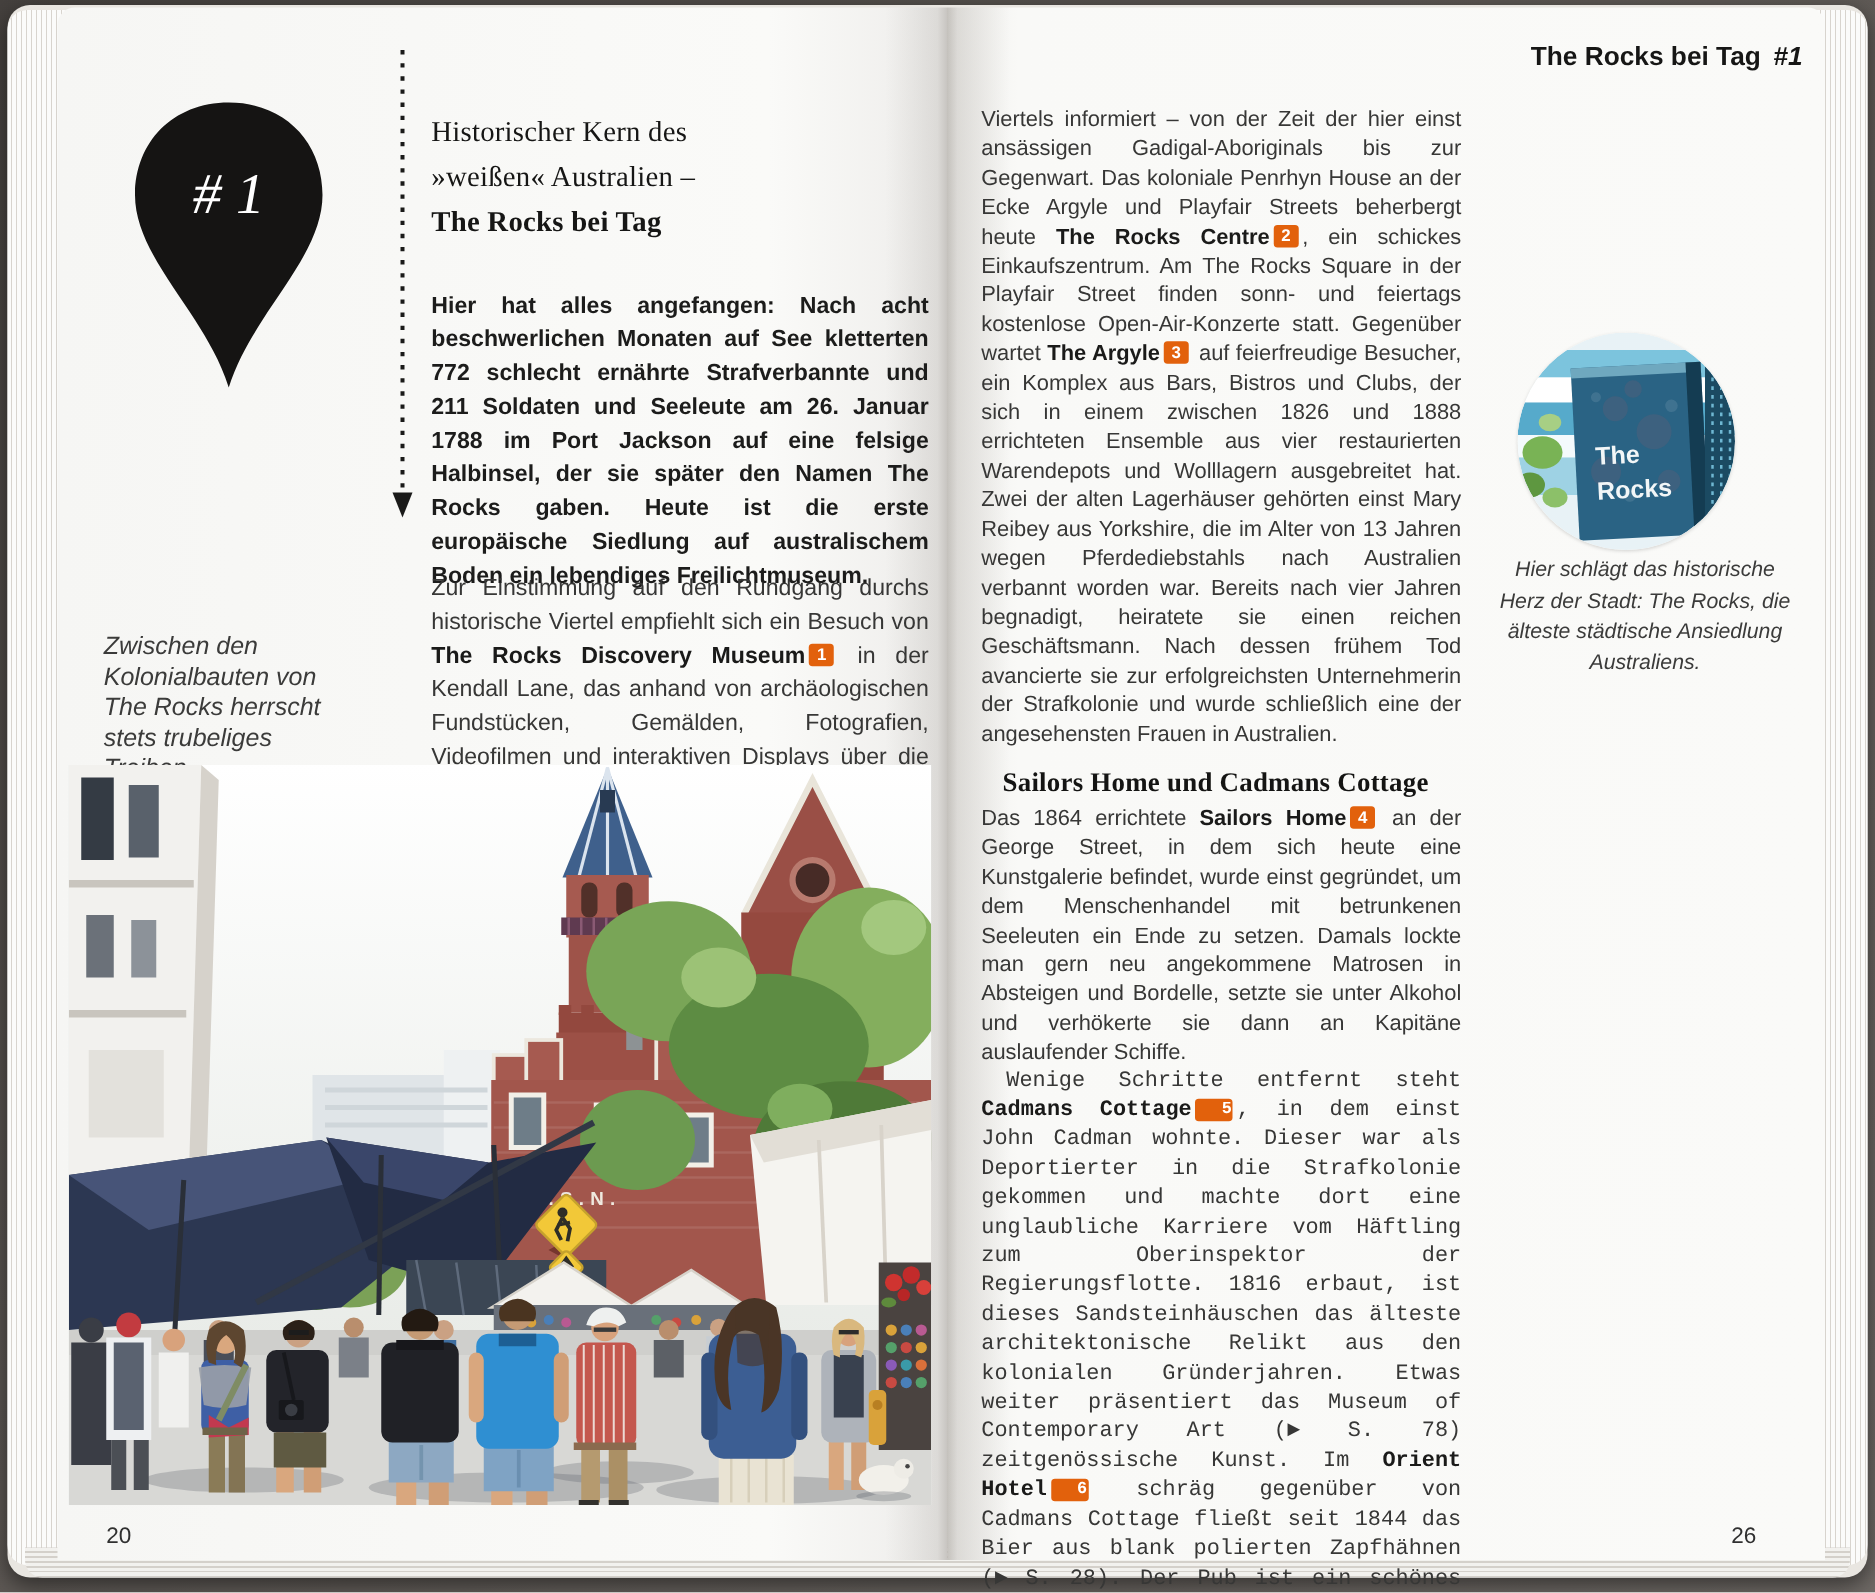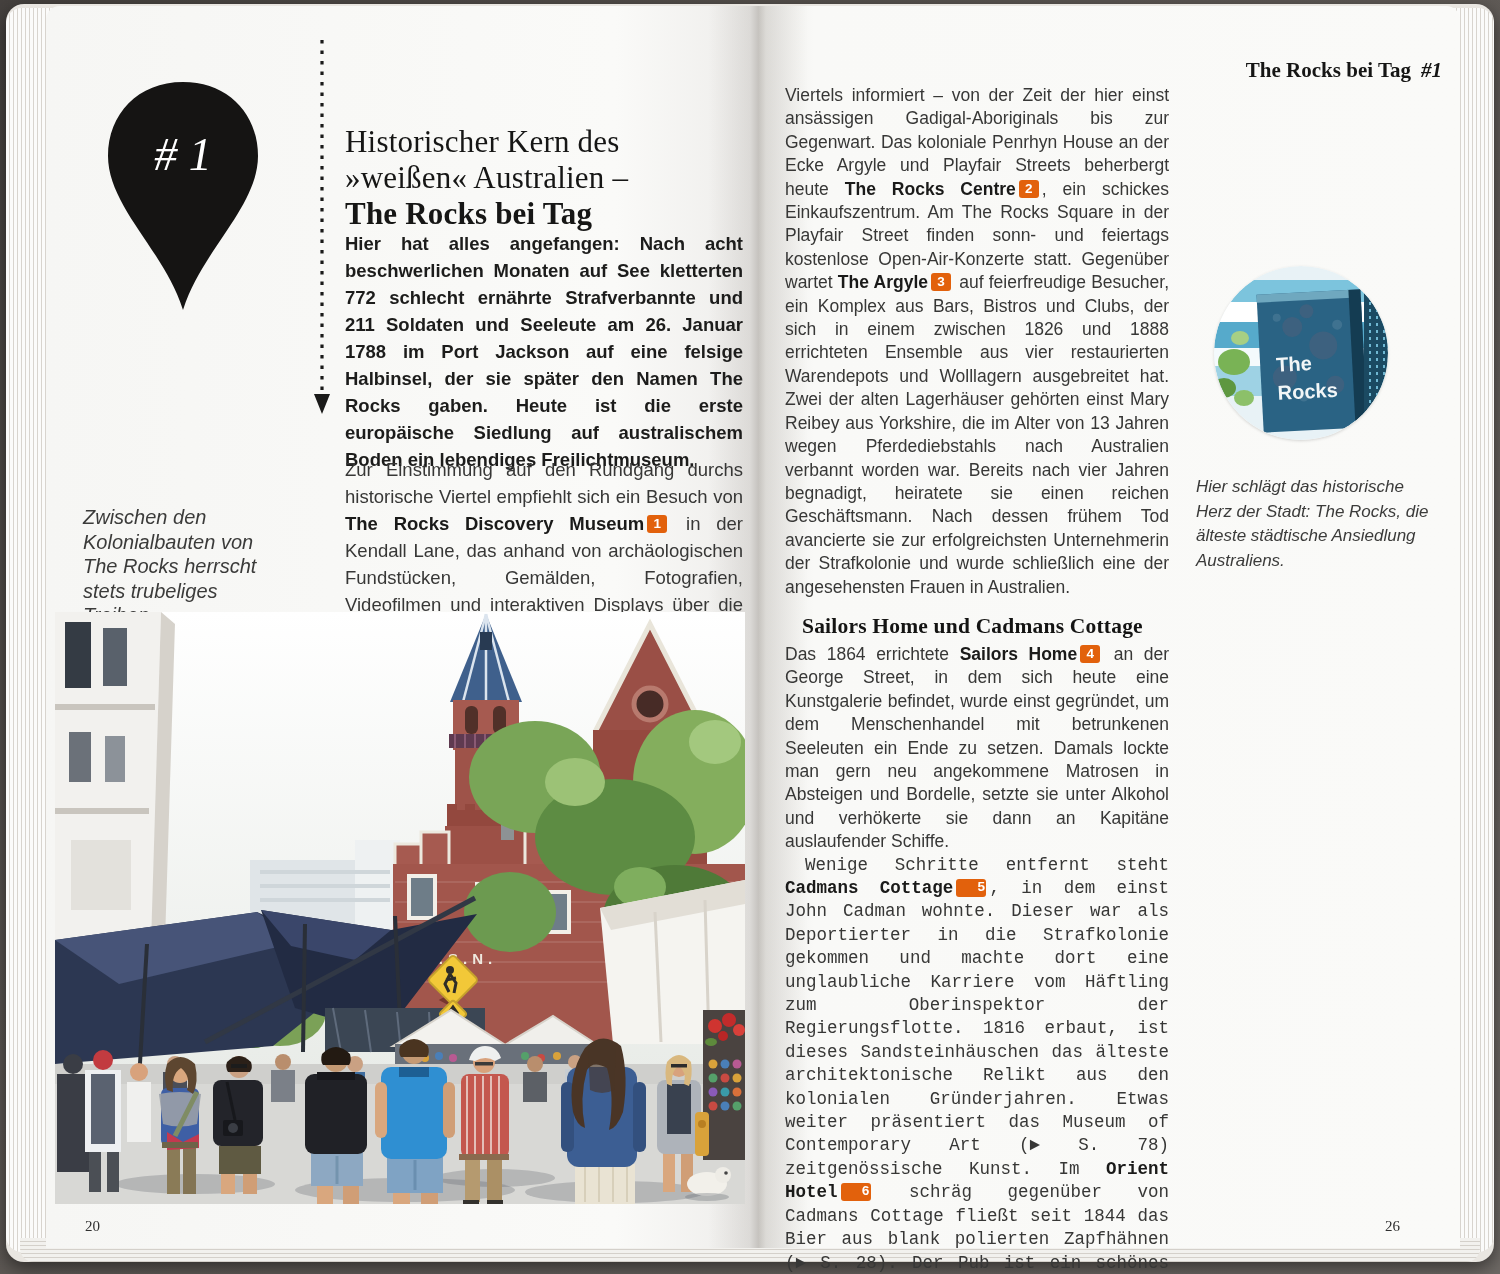--- a/index.html
+++ b/index.html
@@ -11,42 +11,42 @@
   .page{position:absolute;top:2px;height:1242px;}
   .page-left{left:40px;width:712px;border-radius:14px 0 0 0;background:linear-gradient(90deg,#f6f6f4 0%,#fafaf8 80%,#eeedeb 99%);}
   .page-right{left:752px;width:702px;border-radius:0 14px 0 0;background:linear-gradient(90deg,#ecebe8 0%,#f9f9f7 8%,#fafaf8 100%);}
   .gutter{position:absolute;left:702px;top:2px;width:100px;height:1242px;background:linear-gradient(90deg,rgba(60,50,40,0) 0%,rgba(60,50,40,0.10) 42%,rgba(60,50,40,0.22) 50%,rgba(60,50,40,0.10) 58%,rgba(60,50,40,0) 100%);pointer-events:none;}
 
   .abs{position:absolute;}
 
   
   .pin-svg{left:100px;top:76px;width:166px;height:236px;}
   .dotted-arrow{left:308px;top:36px;width:28px;height:388px;}
-  .title{left:345px;top:88px;width:402px;font-family:"Liberation Serif",serif;font-size:31px;line-height:36px;color:#161615;letter-spacing:0.2px;margin-top:36px;}
+  .title{left:345px;top:88px;width:402px;font-family:"Liberation Serif",serif;font-size:23px;line-height:36px;color:#161615;letter-spacing:0.2px;}
   .title .t-bold{font-weight:700;}
   .intro{left:345px;top:230px;width:398px;font-size:18.5px;line-height:27px;font-weight:700;color:#1c1c1b;text-align:justify;}
   .left-body{left:345px;top:437px;width:398px;font-size:18.5px;line-height:27px;color:#373736;text-align:justify;}
   .left-caption{left:83px;top:505px;width:206px;font-size:20px;line-height:24.5px;font-style:italic;color:#3b3b3a;}
   .photo{left:55px;top:612px;width:690px;height:592px;overflow:hidden;background:#e8eae8;}
-  .pageno{font-size:15px;color:#303030;font-family:Liberation Serif, serif;}
+  .pageno{font-size:18px;color:#303030;}
   .pageno-left{left:85px;top:1218px;}
   .pageno-right{left:1385px;top:1218px;}
 
   
-  .rp-header{left:960px;top:34px;width:482px;text-align:right;font-family:Liberation Serif, serif;font-size:21px;color:#161615;margin-top:24px;}
+  .rp-header{left:960px;top:34px;width:482px;text-align:right;font-family:Liberation Sans, sans-serif;font-size:21px;color:#161615;}
   .rp-header .h-title{font-weight:700;}
   .rp-header .h-num{font-style:italic;font-weight:700;margin-left:10px;}
   .rp-column{left:785px;top:84px;width:384px;font-size:17.5px;line-height:23.4px;color:#373736;text-align:justify;}
   .rp-column p.para{margin:0;}
   .rp-column p.para.indent{text-indent:20px;font-family:Liberation Mono, monospace;}
   .rp-column .subhead{font-family:"Liberation Serif",serif;font-weight:600;font-size:21.5px;line-height:26px;color:#141413;margin:14px 17px 4px;text-align:left;letter-spacing:0.2px;}
   .bold{font-weight:700;color:#1a1a19;margin-top:40px;}
   .badge{display:inline-block;min-width:18px;height:18px;line-height:18px;padding:0 1px;border-radius:3px;background:#e2610c;color:#fff;font-weight:700;font-size:13.5px;text-align:center;margin:0 3px;transform:translateY(-2px);}
   .circle-photo{left:1214px;top:266px;width:174px;height:174px;border-radius:50%;overflow:hidden;box-shadow:0 1px 3px rgba(0,0,0,0.15);}
-  .circle-caption{left:1196px;top:444px;width:240px;text-align:left;font-size:17px;line-height:24.5px;font-style:italic;color:#3b3b3a;margin-top:31px;}
+  .circle-caption{left:1196px;top:444px;width:240px;text-align:center;font-size:17px;line-height:24.5px;font-style:italic;color:#3b3b3a;}
 </style>
 </head>
 <body>
 
 <div class="stage">
   <div class="book">
     <div class="stack-left"></div>
     <div class="stack-right"></div>
     <div class="stack-bottom"></div>
     <div class="page page-left"></div>

